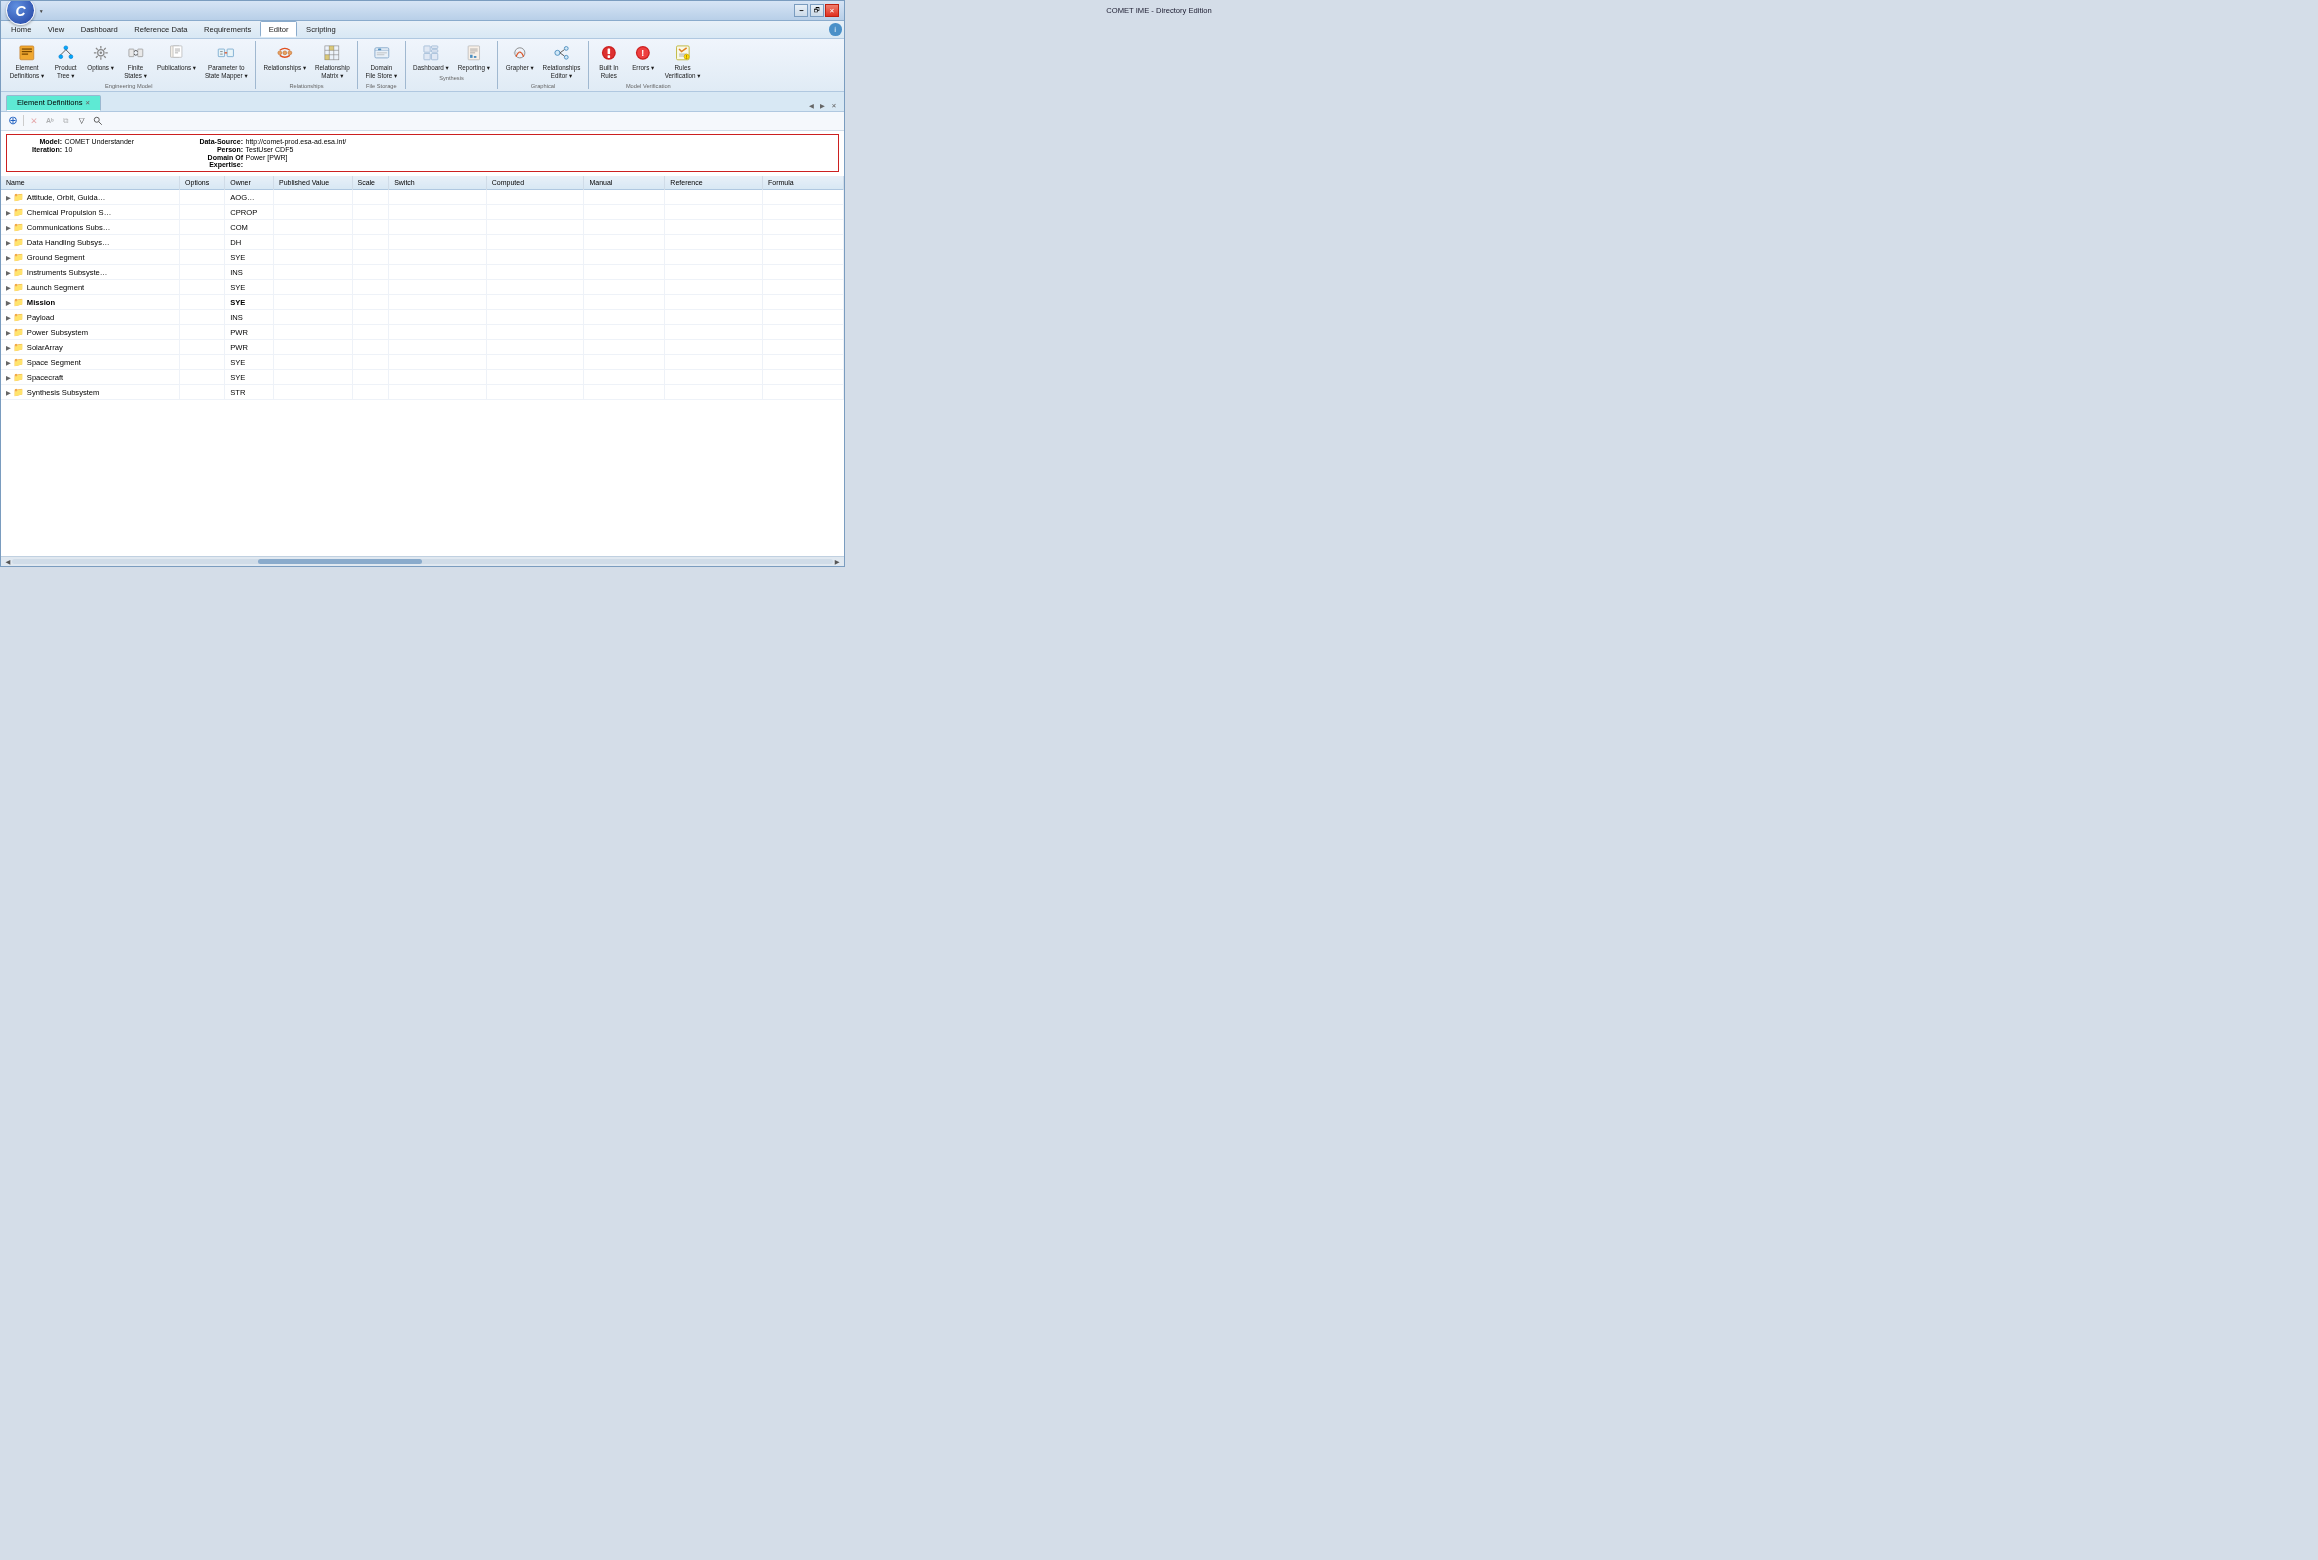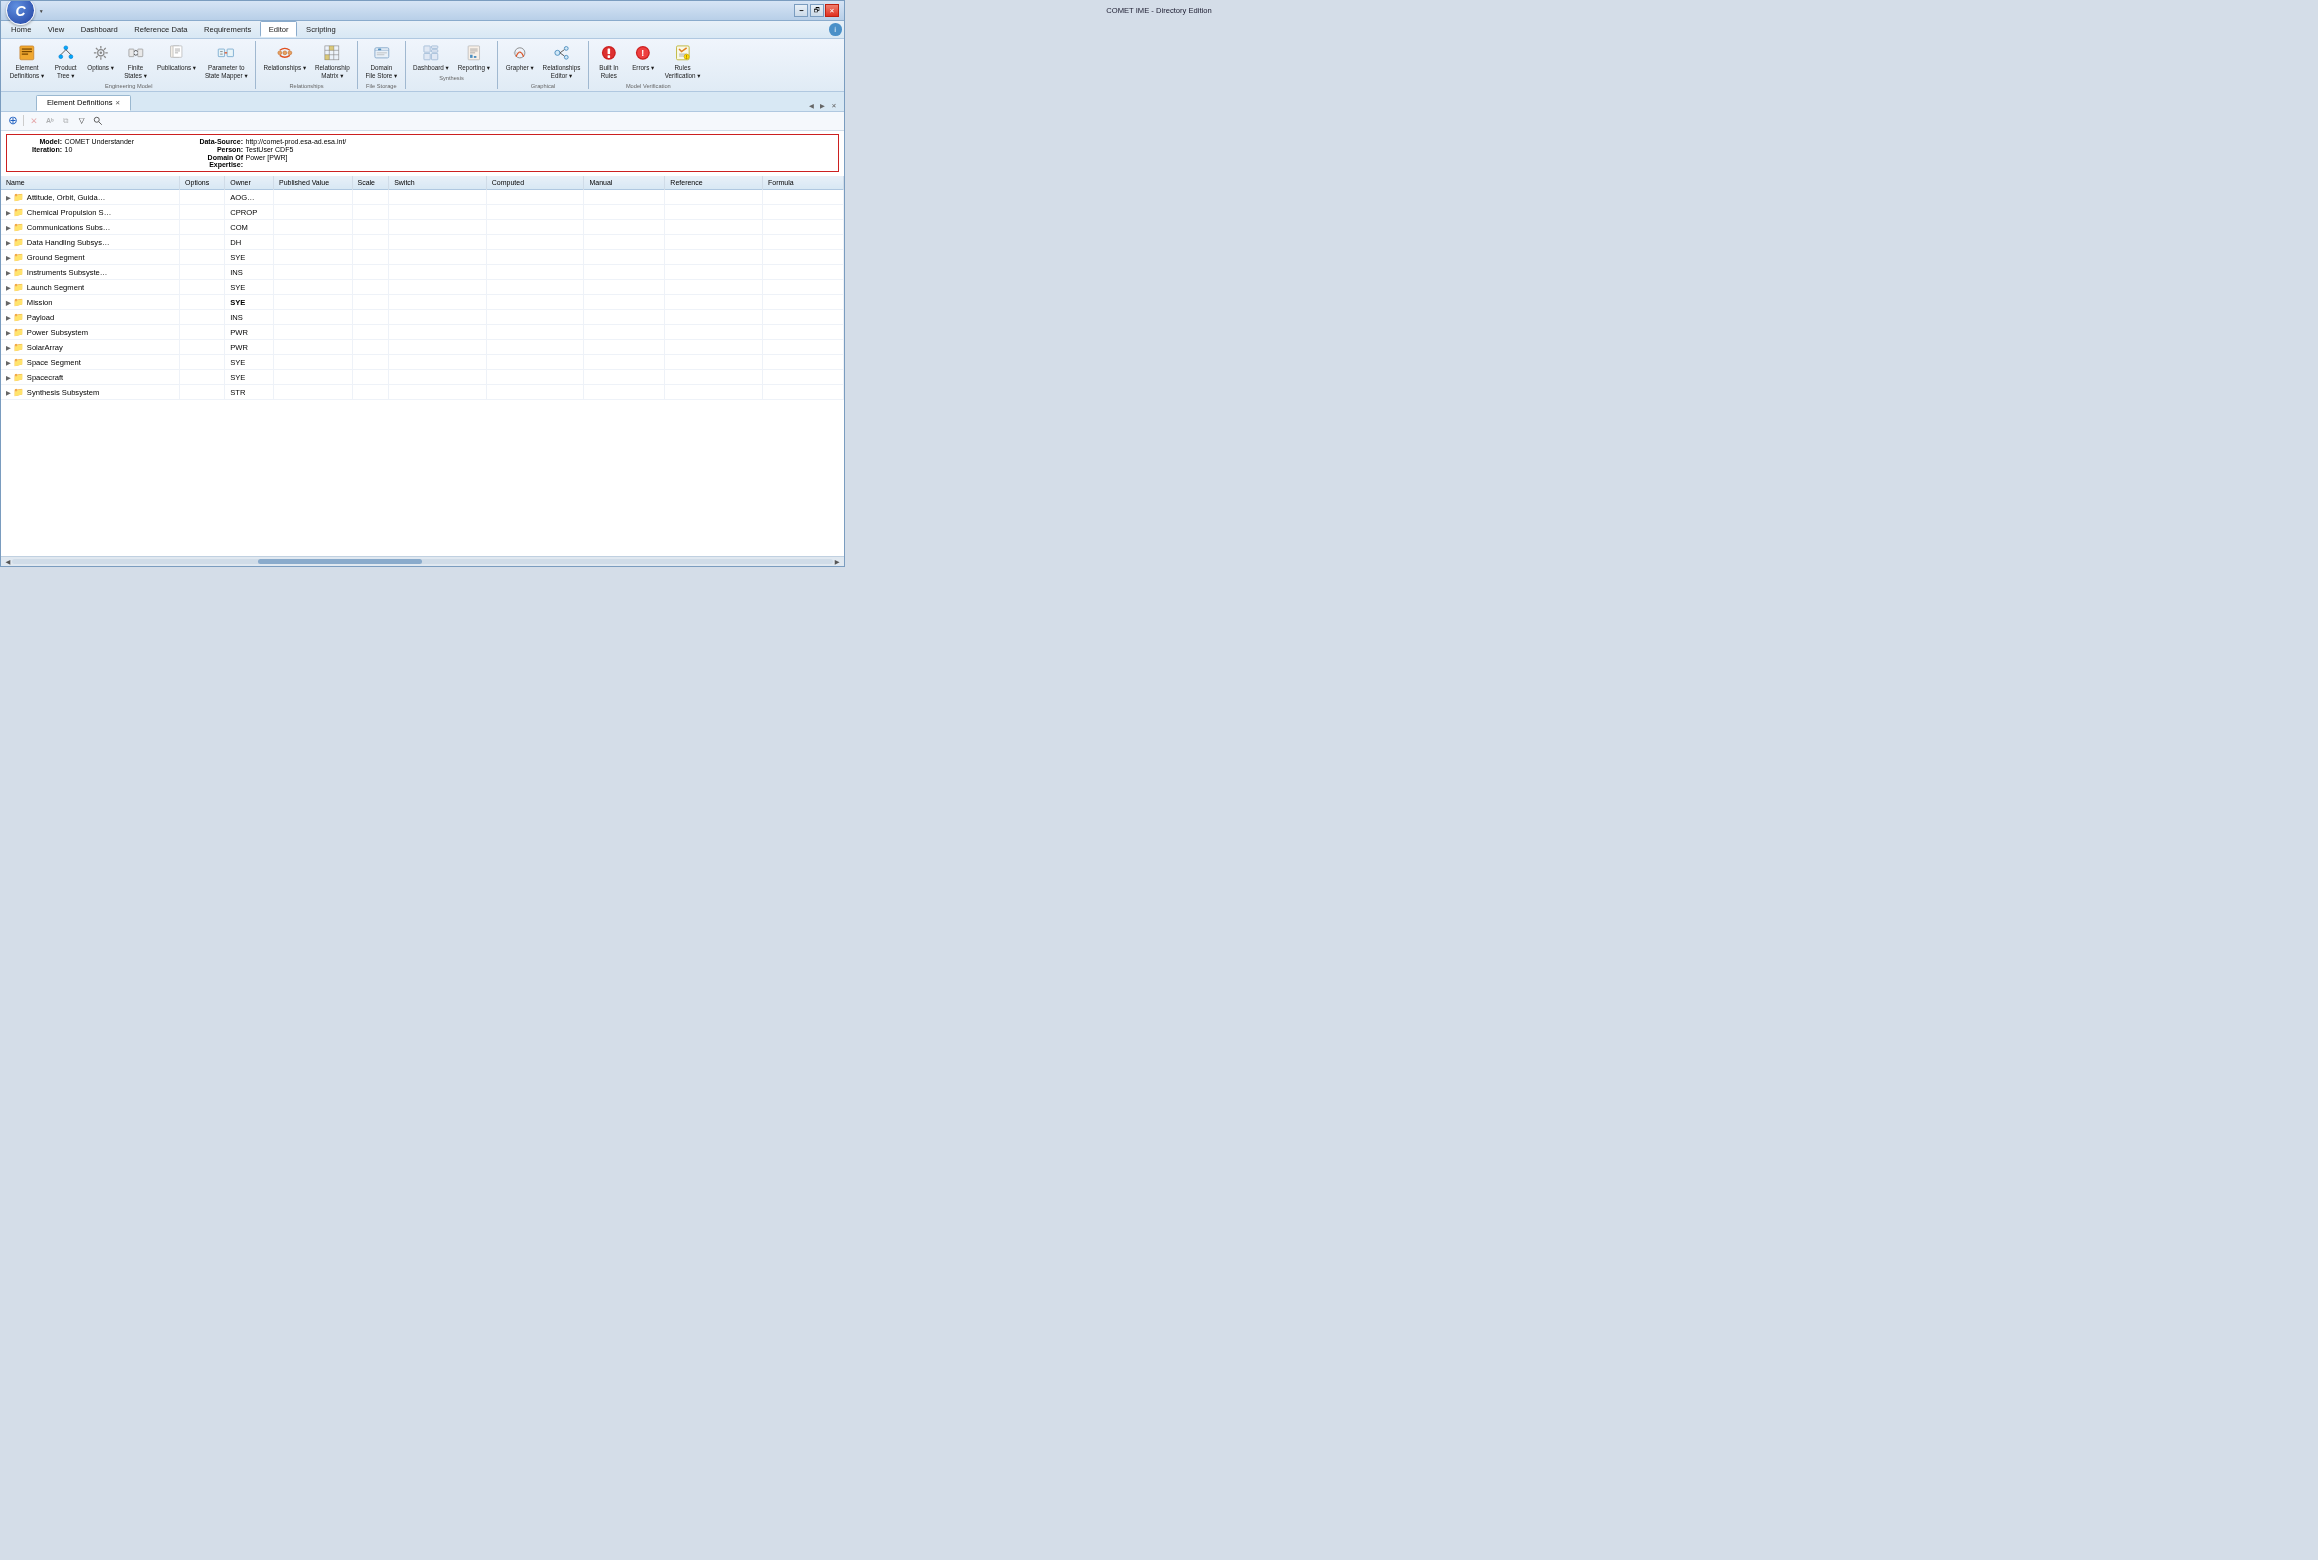--- a/index.html
+++ b/index.html
@@ -177,25 +177,24 @@
       border: 0.6px solid #9ab8d0;
       border-bottom: none;
       border-radius: 1.9px 1.9px 0 0;
       cursor: pointer;
       font-size: 7.6px;
       display: flex;
       align-items: center;
       gap: 2.5px;
     }
     .tab.active {
-      background: #ffffff;
+      background: #5eead4;
       border-bottom: 0.6px solid white;
       margin-bottom: -0.6px;
       padding-bottom: 3.2px;
-      margin-left: 30px;
     }
     .tab-close {
       color: #666;
       font-size: 6.3px;
       cursor: pointer;
     }
     .tab-strip-right {
       margin-left: auto;
       display: flex;
       gap: 1.3px;
@@ -821,21 +820,21 @@
               <td></td>
               <td></td>
               <td></td>
               <td></td>
               <td></td>
             </tr>
             <tr class="bold-row">
               <td><span style="display:inline-flex;align-items:center;gap:2.5px;">
       <span style="color:#666;font-size:6.3px;cursor:pointer;">▶</span>
       <span style="color:#c8882a;font-size:8.8px;">📁</span>
-      <span style="font-weight:normal;">Mission</span>
+      <span style="font-weight:bold;">Mission</span>
     </span></td>
               <td></td>
               <td>SYE</td>
               <td></td>
               <td></td>
               <td></td>
               <td></td>
               <td></td>
               <td></td>
               <td></td>

